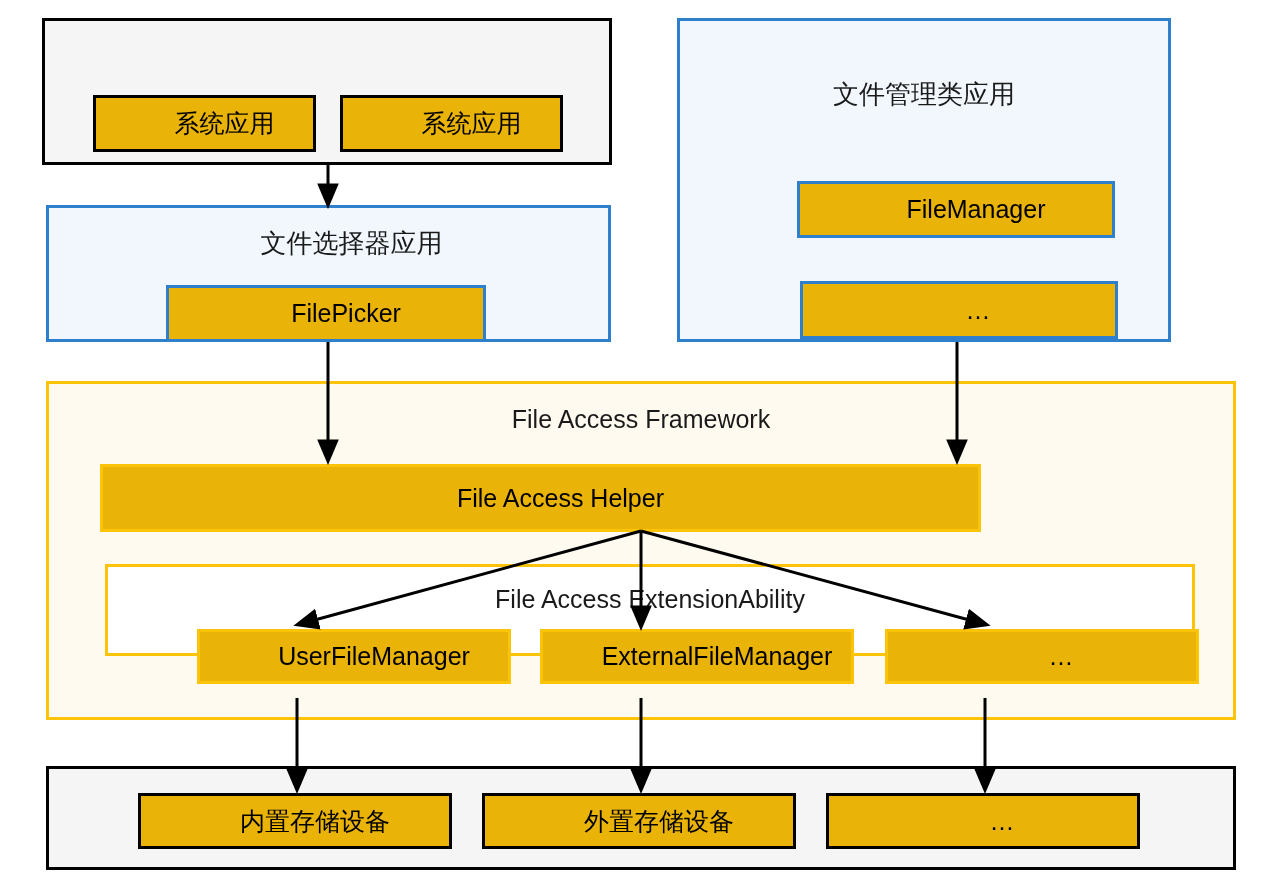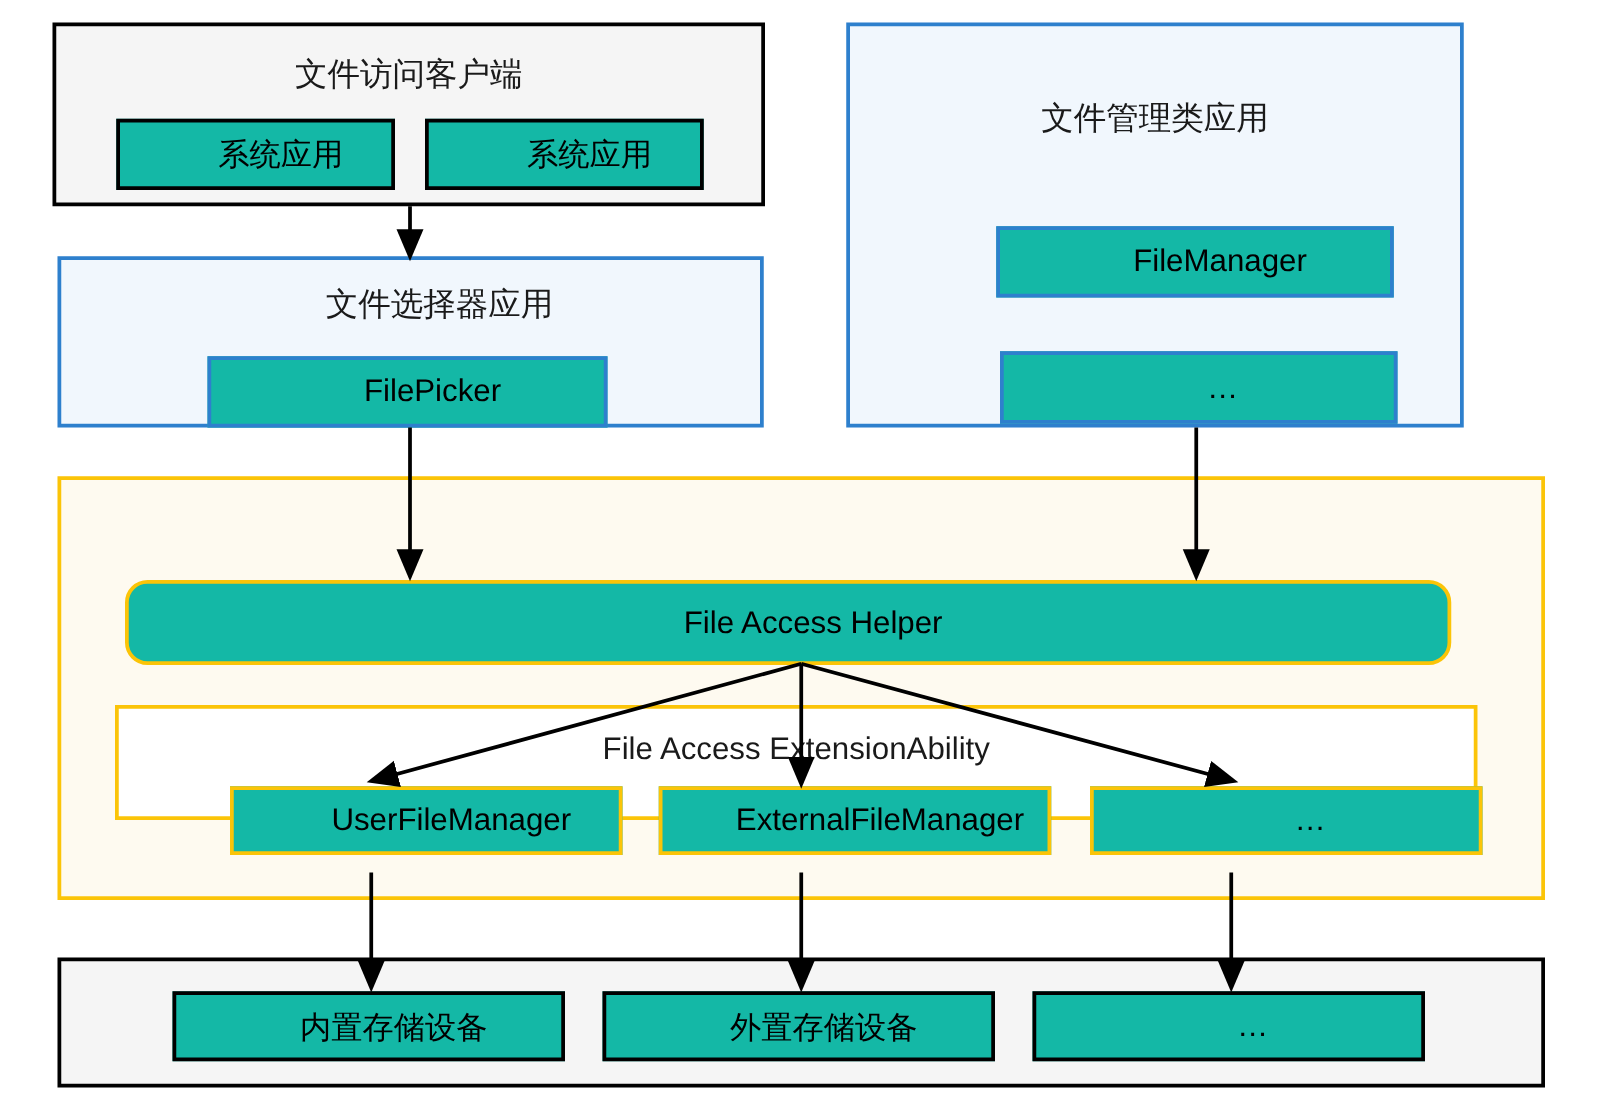--- a/index.html
+++ b/index.html
@@ -27,21 +27,21 @@
     background: #f1f7fd;
     border: 3px solid #2e80cd;
   }
   .panel-yellow {
     background: #fefaf0;
     border: 3px solid #fbc408;
   }
   .box {
     position: absolute;
     box-sizing: border-box;
-    background: #14b8a6;
+    background: #eab308;
     display: flex;
     align-items: center;
     justify-content: center;
     text-align: left;
     padding-left: 40px;
   }
   .box-black { border: 3px solid #000000; }
   .box-blue  { border: 3px solid #2e80cd; margin-top: 12px; }
   .box-yellow{ border: 3px solid #fbc408; }
   .panel-title {
@@ -64,41 +64,41 @@
     height: 888px;
     pointer-events: none;
   }
 </style>
 </head>
 <body>
 
 <div id="canvas">
 
   <div class="panel panel-gray" style="left:42px; top:18px; width:570px; height:147px;">
-    <div class="panel-title t-cn" style="top:25px;">文件访问客户端</div>
     <div class="box box-black t-box-cn" style="left:48px; top:74px; width:223px; height:57px;">系统应用</div>
     <div class="box box-black t-box-cn" style="left:295px; top:74px; width:223px; height:57px;">系统应用</div>
   </div>
 
   <div class="panel panel-blue" style="left:46px; top:205px; width:565px; height:137px;">
     <div class="panel-title t-cn" style="top:22px;margin-left:23px;">文件选择器应用</div>
     <div class="box box-blue t-box-en" style="left:117px; top:65px; width:320px; height:57px;">FilePicker</div>
   </div>
 
   <div class="panel panel-blue" style="left:677px; top:18px; width:494px; height:324px;">
     <div class="panel-title t-cn" style="top:60px;">文件管理类应用</div>
     <div class="box box-blue t-box-en" style="left:117px; top:148px; width:318px; height:57px;">FileManager</div>
     <div class="box box-blue t-dots" style="left:120px; top:248px; width:318px; height:58px;">…</div>
   </div>
 
   <div class="panel panel-yellow" style="left:46px; top:381px; width:1190px; height:339px;">
+    <div class="panel-title t-en" style="top:23px;">File Access Framework</div>
 
-    <div class="box box-yellow t-box-en" style="left:51px; top:80px; width:1061px; height:68px;border-radius:18px;">File Access Helper</div>
+    <div class="box box-yellow t-box-en" style="left:51px; top:80px; width:881px; height:68px;">File Access Helper</div>
 
-    <div class="panel" style="left:43px; top:180px; width:1090px; height:92px; border:3px solid #fbc408; background:#ffffff;">
+    <div class="panel" style="left:56px; top:180px; width:1090px; height:92px; border:3px solid #fbc408; background:#ffffff;">
       <div class="panel-title t-en" style="top:20px;">File Access ExtensionAbility</div>
       <div class="box box-yellow t-box-en" style="left:89px; top:62px; width:314px; height:55px;">UserFileManager</div>
       <div class="box box-yellow t-box-en" style="left:432px; top:62px; width:314px; height:55px;">ExternalFileManager</div>
       <div class="box box-yellow t-dots" style="left:777px; top:62px; width:314px; height:55px;">…</div>
     </div>
   </div>
 
   <div class="panel panel-gray" style="left:46px; top:766px; width:1190px; height:104px;">
     <div class="box box-black t-box-cn" style="left:433px; top:24px; width:314px; height:56px;">外置存储设备</div>
     <div class="box box-black t-box-cn" style="left:89px; top:24px; width:314px; height:56px;">内置存储设备</div>

